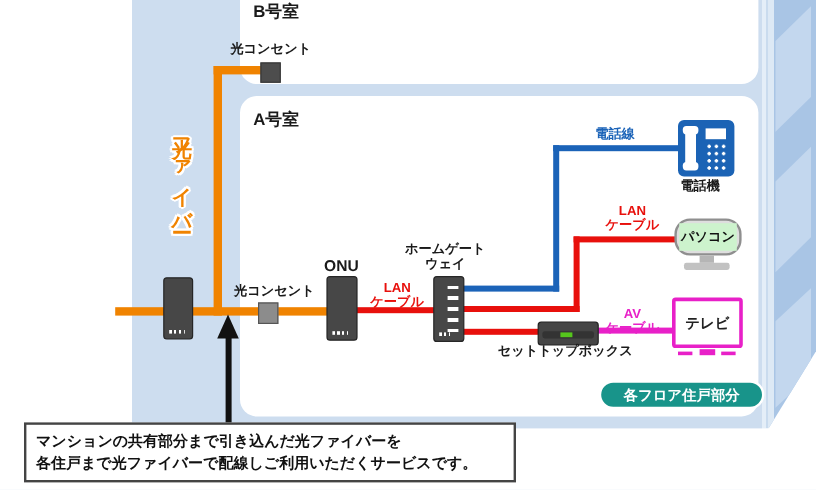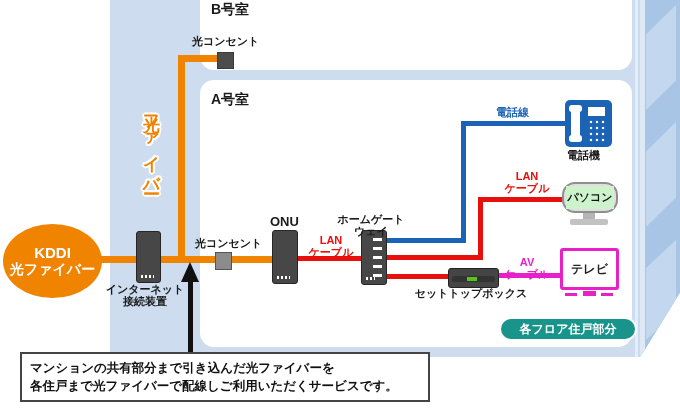--- a/index.html
+++ b/index.html
@@ -129,34 +129,28 @@
   <div class="abs" style="left:583px;top:213px;width:12px;height:6px;background:#b5b5b5;"></div>
   <div class="abs" style="left:570px;top:219px;width:38px;height:6px;background:#c2c2c2;border-radius:2px;"></div>
 
   <div class="abs tv" style="left:560px;top:248px;width:53px;height:36px;">
     <span>テレビ</span>
   </div>
   <div class="abs pink" style="left:583px;top:291px;width:13px;height:5px;"></div>
   <div class="abs pink" style="left:565px;top:293px;width:12px;height:3px;"></div>
   <div class="abs pink" style="left:601px;top:293px;width:12px;height:3px;"></div>
 
-  <div class="abs kddi">
-    <div style="font-size:15px;">KDDI</div>
-    <div style="font-size:14px;">光ファイバー</div>
-  </div>
 
   <div class="abs lbl" style="left:211px;top:2px;font-size:14px;">B号室</div>
   <div class="abs lbl" style="left:211px;top:92px;font-size:14px;">A号室</div>
   <div class="abs lbl" style="left:192px;top:35px;font-size:11px;">光コンセント</div>
   <div class="abs lbl" style="left:195px;top:237px;font-size:11px;">光コンセント</div>
   <div class="abs lbl fiber-v">光ファイバー</div>
-  <div class="abs lbl ctr" style="left:103px;top:283px;width:84px;font-size:11px;">インターネット
-接続装置</div>
   <div class="abs lbl" style="left:270px;top:215px;font-size:13px;">ONU</div>
-  <div class="abs lbl ctr" style="left:329px;top:213px;width:84px;font-size:11px;">ホームゲート
+  <div class="abs lbl ctr" style="left:329px;top:202px;width:84px;font-size:11px;">ホームゲート
 ウェイ</div>
   <div class="abs lbl ctr red-t" style="left:303px;top:234px;width:56px;font-size:11px;">LAN
 ケーブル</div>
   <div class="abs lbl blue-t" style="left:496px;top:106px;font-size:11px;">電話線</div>
   <div class="abs lbl" style="left:567px;top:149px;font-size:11px;">電話機</div>
   <div class="abs lbl ctr red-t" style="left:499px;top:170px;width:56px;font-size:11px;">LAN
 ケーブル</div>
   <div class="abs lbl ctr pink-t" style="left:499px;top:256px;width:56px;font-size:11px;">AV
 ケーブル</div>
   <div class="abs lbl ctr" style="left:398px;top:287px;width:146px;font-size:11px;">セットトップボックス</div>

